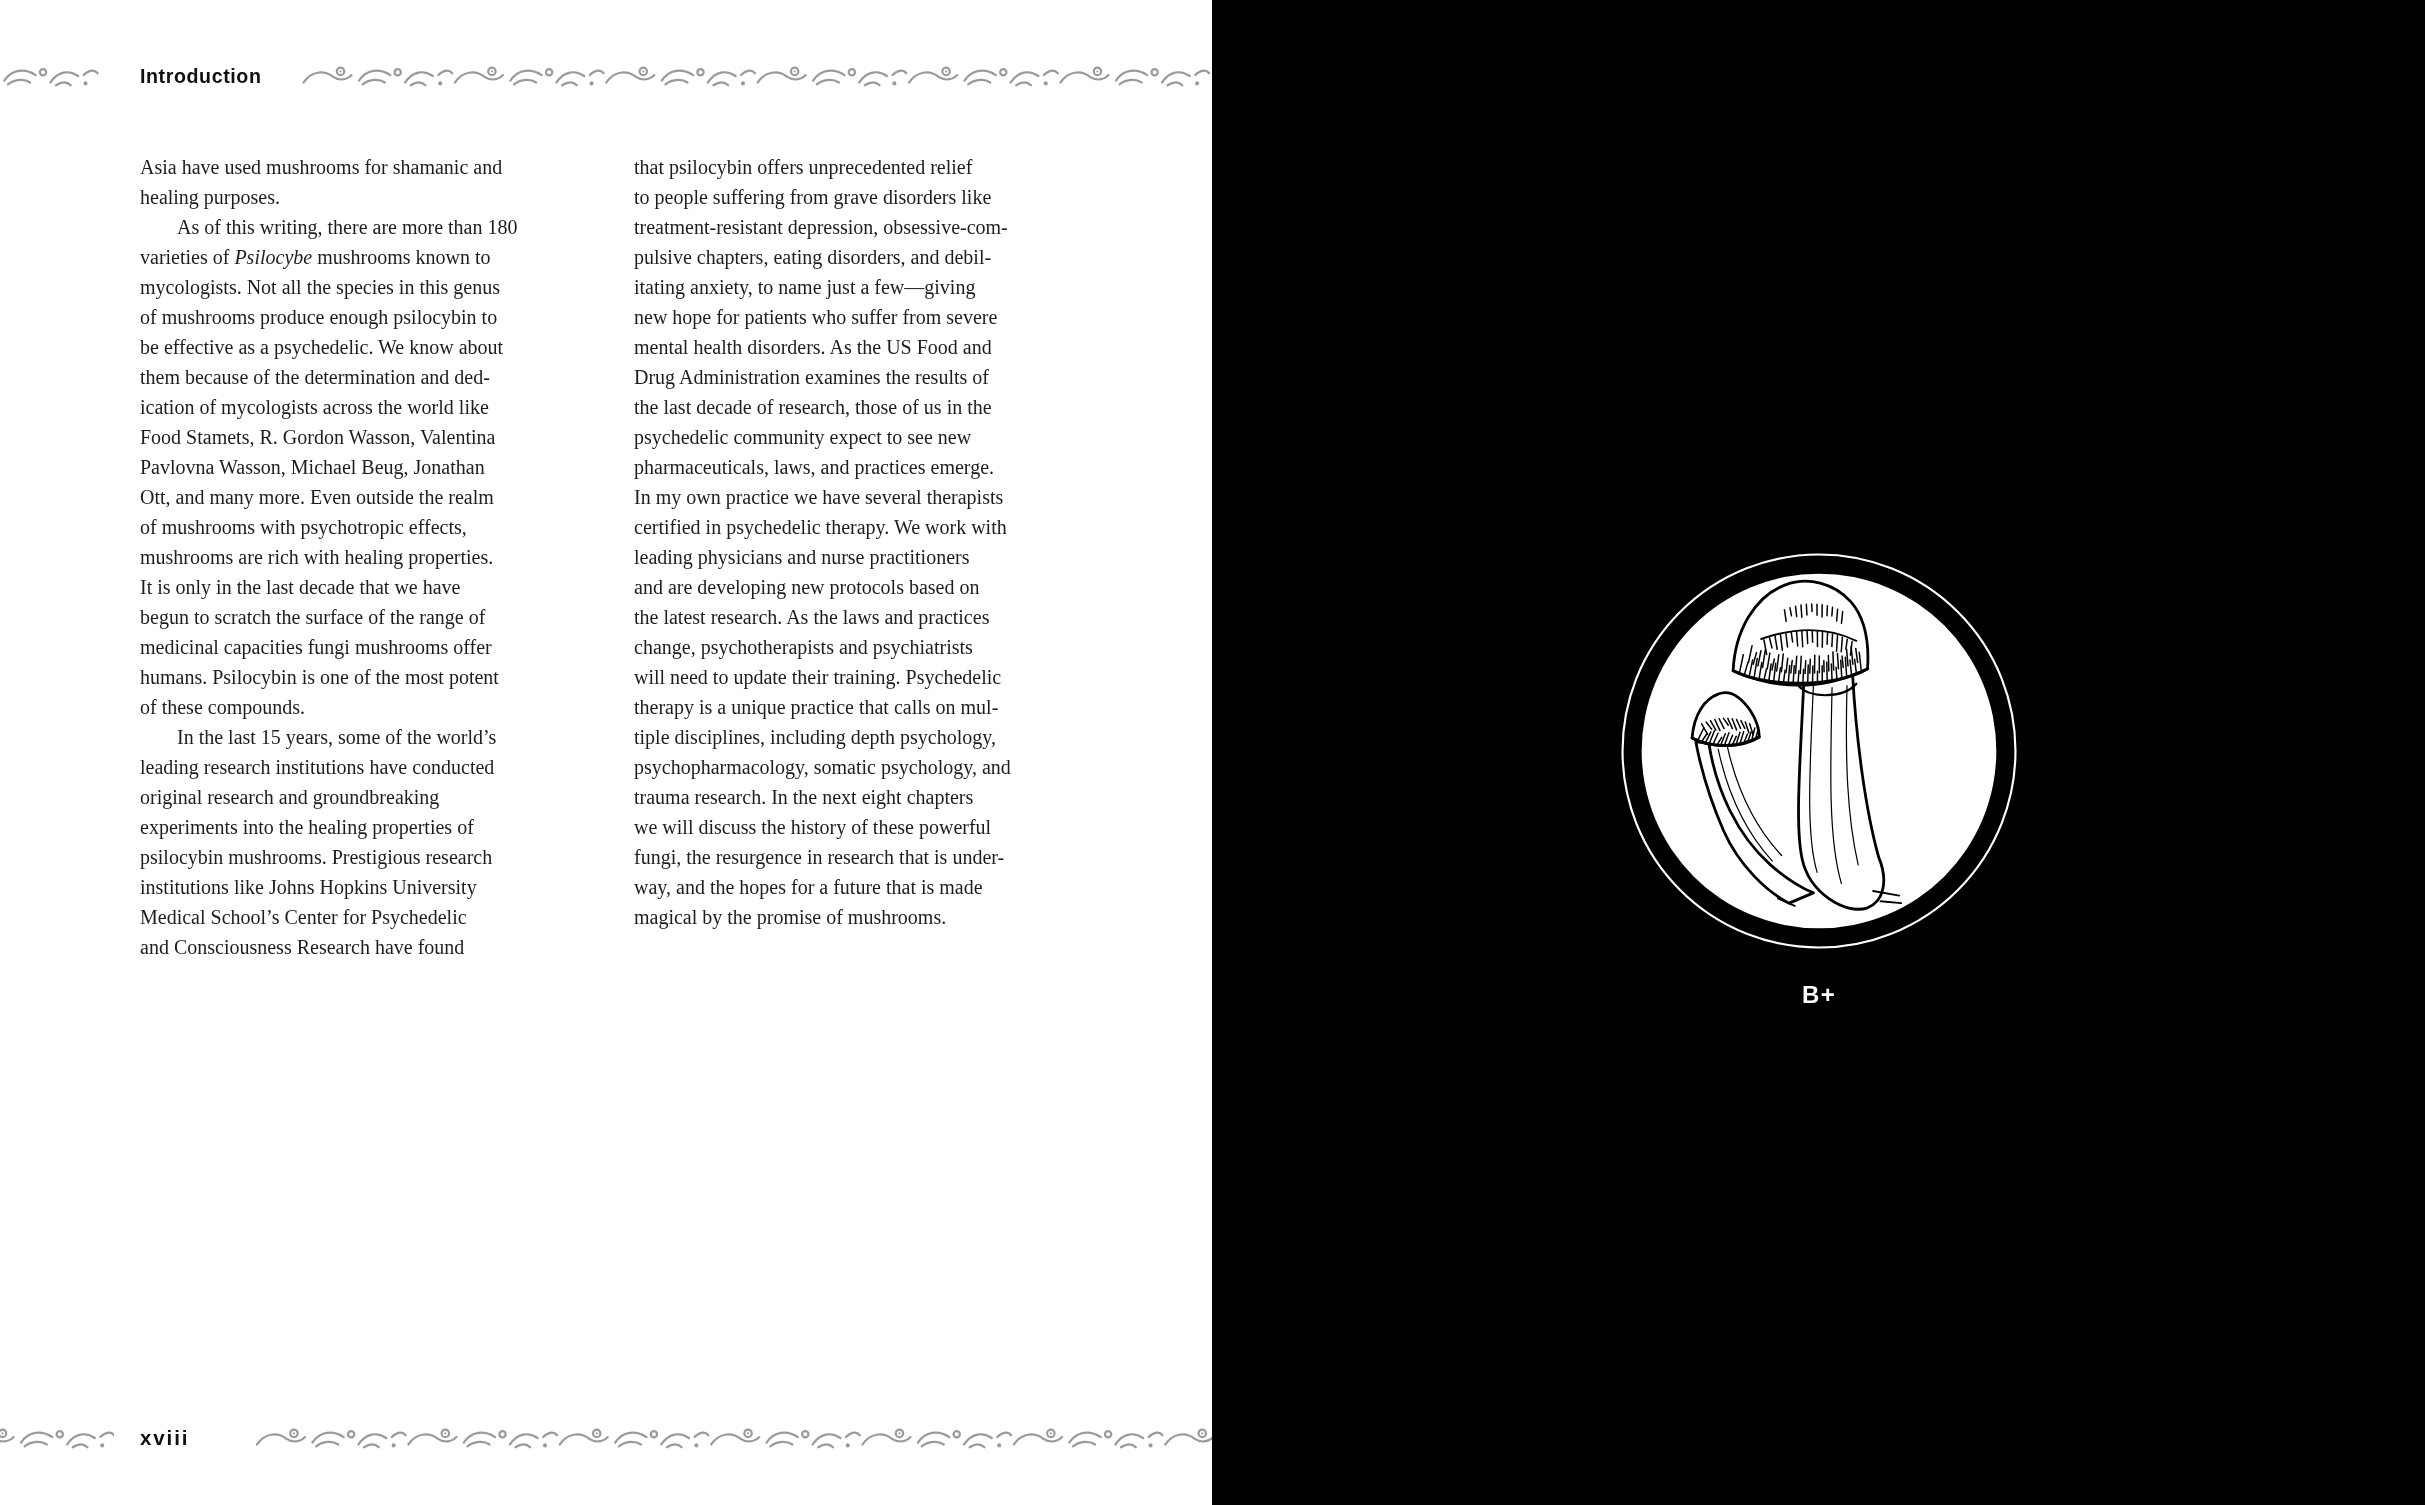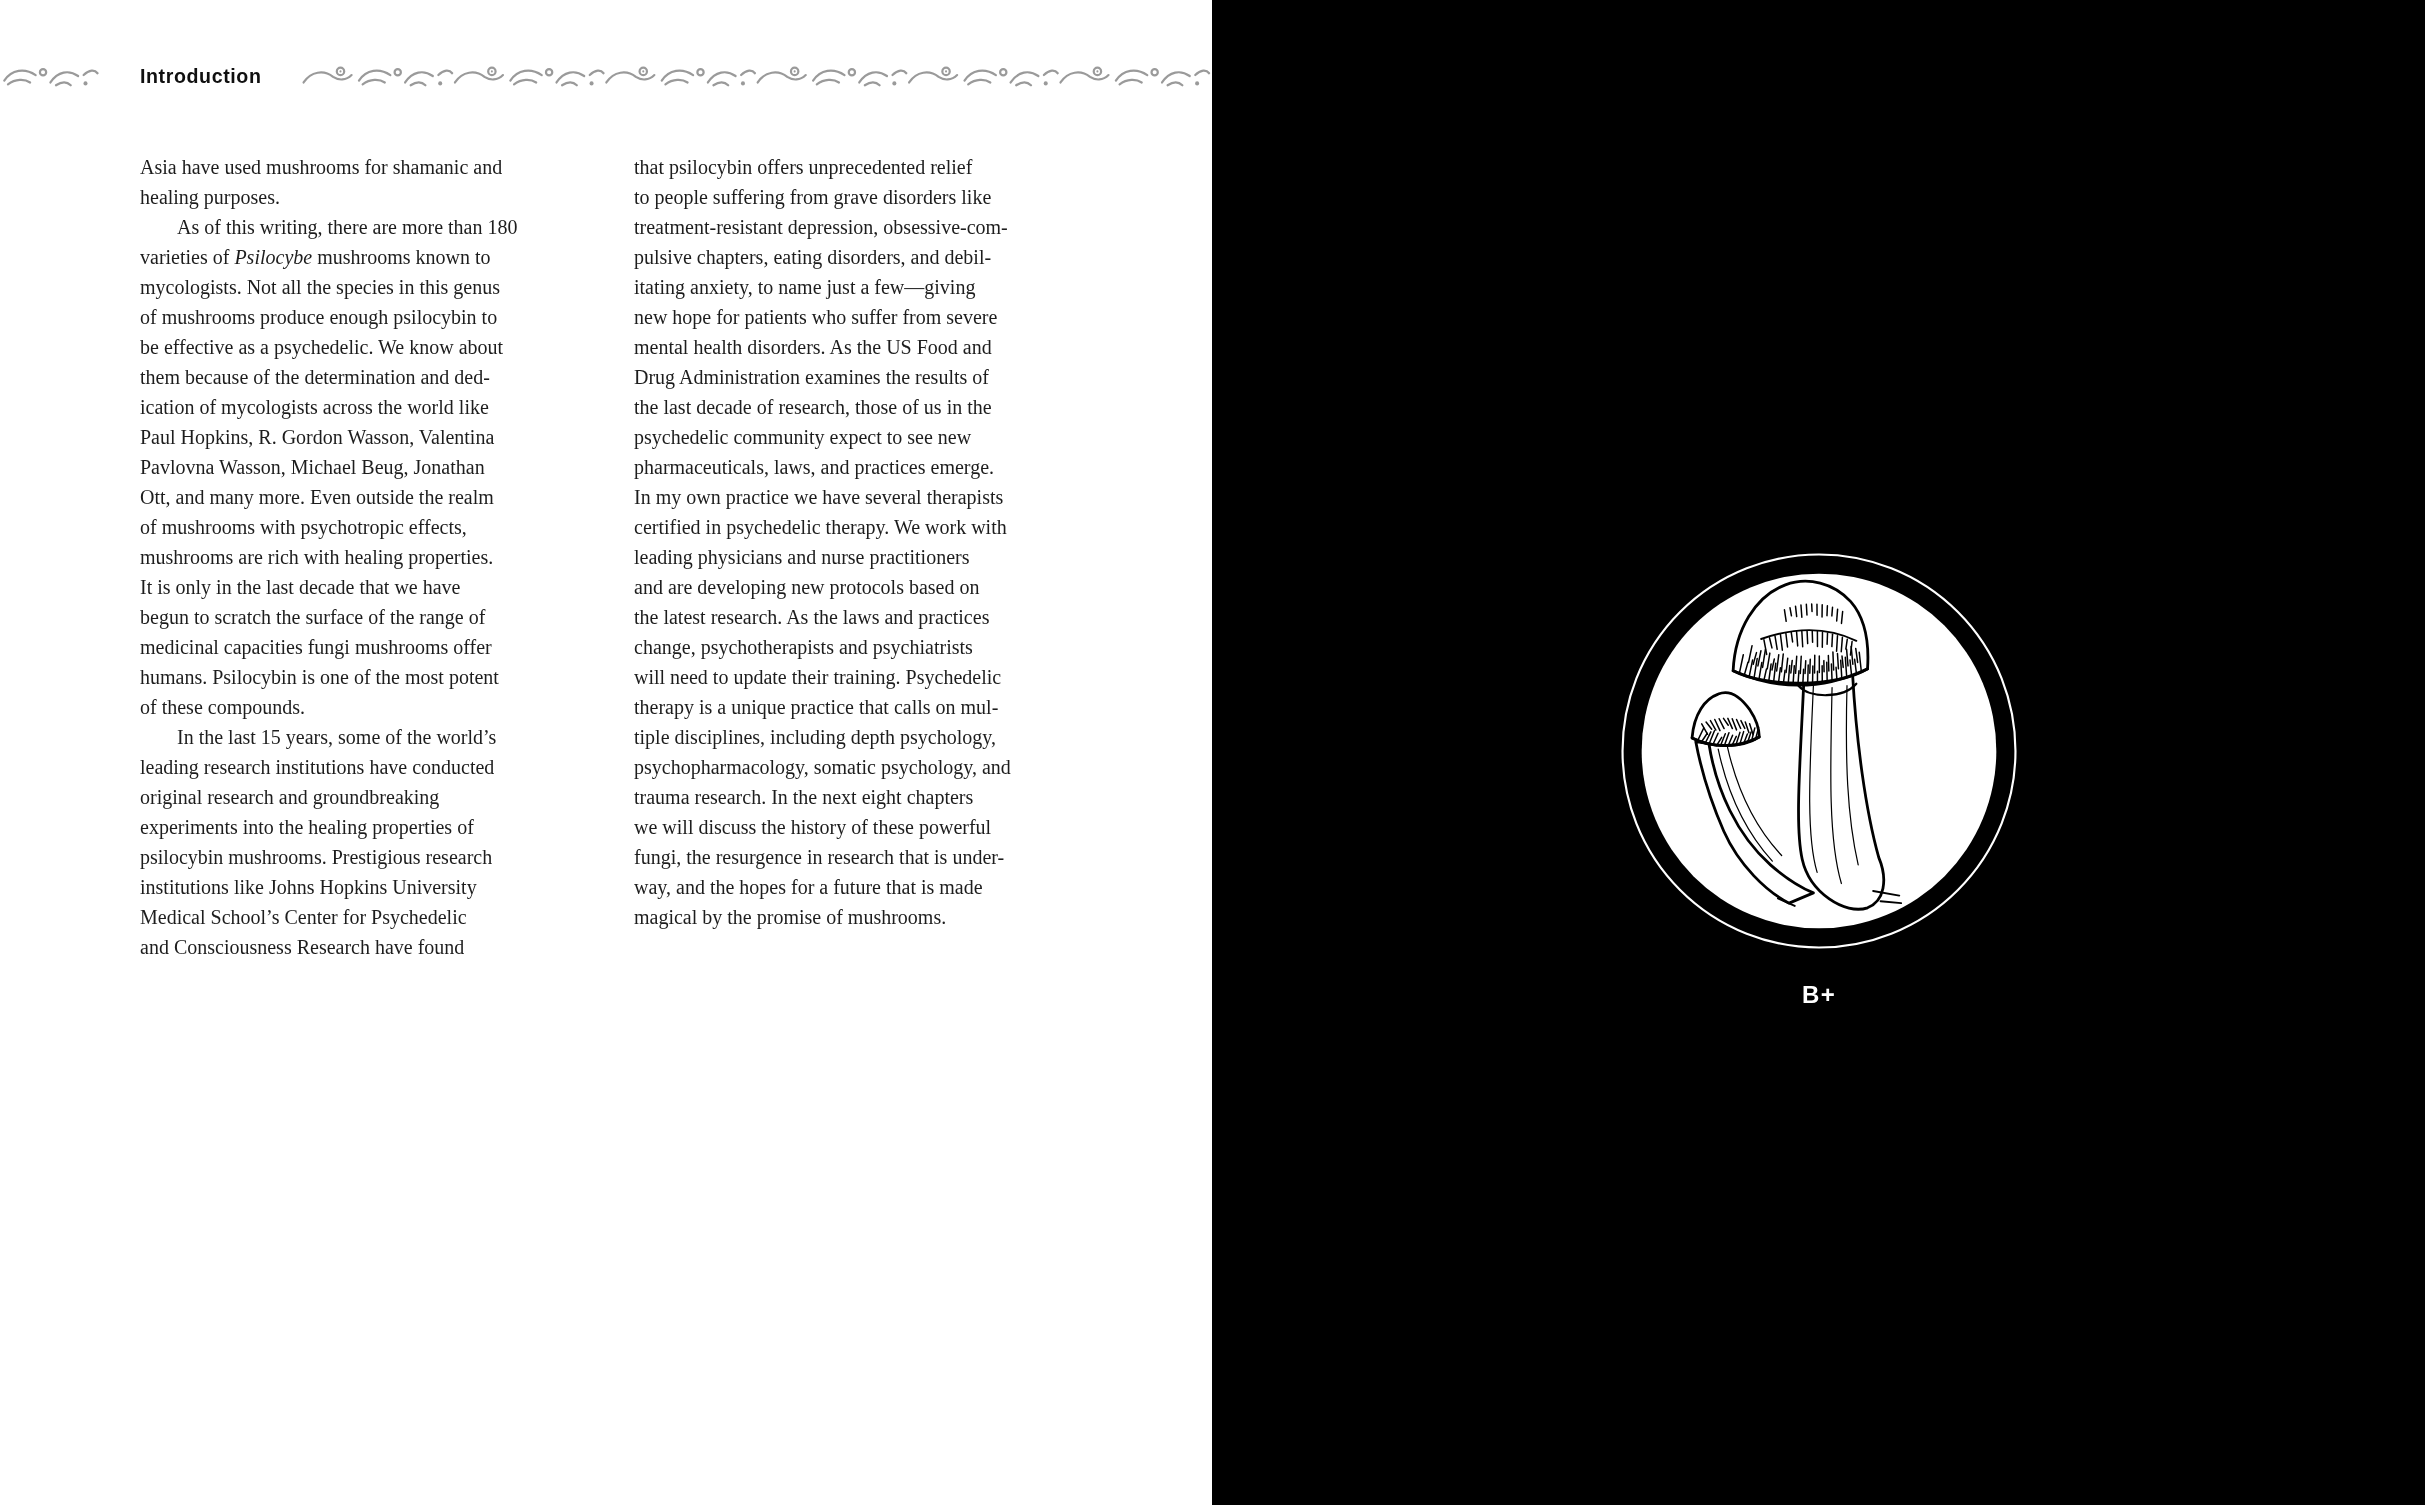--- a/index.html
+++ b/index.html
@@ -71,21 +71,21 @@
     <div class="col col-left" id="col-left">
         <div class="line">Asia have used mushrooms for shamanic and</div>
         <div class="line">healing purposes.</div>
         <div class="line indent">As of this writing, there are more than 180</div>
         <div class="line">varieties of <em>Psilocybe</em> mushrooms known to</div>
         <div class="line">mycologists. Not all the species in this genus</div>
         <div class="line">of mushrooms produce enough psilocybin to</div>
         <div class="line">be effective as a psychedelic. We know about</div>
         <div class="line">them because of the determination and ded-</div>
         <div class="line">ication of mycologists across the world like</div>
-        <div class="line">Paul Hopkins, R. Gordon Wasson, Valentina</div>
+        <div class="line">Food Stamets, R. Gordon Wasson, Valentina</div>
         <div class="line">Pavlovna Wasson, Michael Beug, Jonathan</div>
         <div class="line">Ott, and many more. Even outside the realm</div>
         <div class="line">of mushrooms with psychotropic effects,</div>
         <div class="line">mushrooms are rich with healing properties.</div>
         <div class="line">It is only in the last decade that we have</div>
         <div class="line">begun to scratch the surface of the range of</div>
         <div class="line">medicinal capacities fungi mushrooms offer</div>
         <div class="line">humans. Psilocybin is one of the most potent</div>
         <div class="line">of these compounds.</div>
         <div class="line indent">In the last 15 years, some of the world’s</div>
@@ -119,20 +119,35 @@
         <div class="line">therapy is a unique practice that calls on mul-</div>
         <div class="line">tiple disciplines, including depth psychology,</div>
         <div class="line">psychopharmacology, somatic psychology, and</div>
         <div class="line">trauma research. In the next eight chapters</div>
         <div class="line">we will discuss the history of these powerful</div>
         <div class="line">fungi, the resurgence in research that is under-</div>
         <div class="line">way, and the hopes for a future that is made</div>
         <div class="line">magical by the promise of mushrooms.</div>
       </div>
 
+    <div class="footer-row">
+      <svg class="orn" style="left:0" width="114" height="24" viewBox="0 0 122 26">
+          <use href="#orn-unit" x="-40"></use>
+        </svg>
+      <div class="page-number">xviii</div>
+      <svg class="orn" style="left:250px" width="962" height="24" viewBox="0 0 1031 26">
+          <use href="#orn-unit" x="0"></use>
+          <use href="#orn-unit" x="164"></use>
+          <use href="#orn-unit" x="328"></use>
+          <use href="#orn-unit" x="492"></use>
+          <use href="#orn-unit" x="656"></use>
+          <use href="#orn-unit" x="820"></use>
+          <use href="#orn-unit" x="984"></use>
+        </svg>
+    </div>
   </div>
 
   <div class="page-right">
 
     <div class="medallion">
       <svg id="medallion-svg" width="448" height="448" viewBox="-240 -240 480 480">
 
         <circle cx="0" cy="0" r="210.5" fill="none" stroke="#ffffff" stroke-width="2.3"></circle>
         <circle cx="0" cy="0" r="190" fill="#ffffff"></circle>
 

